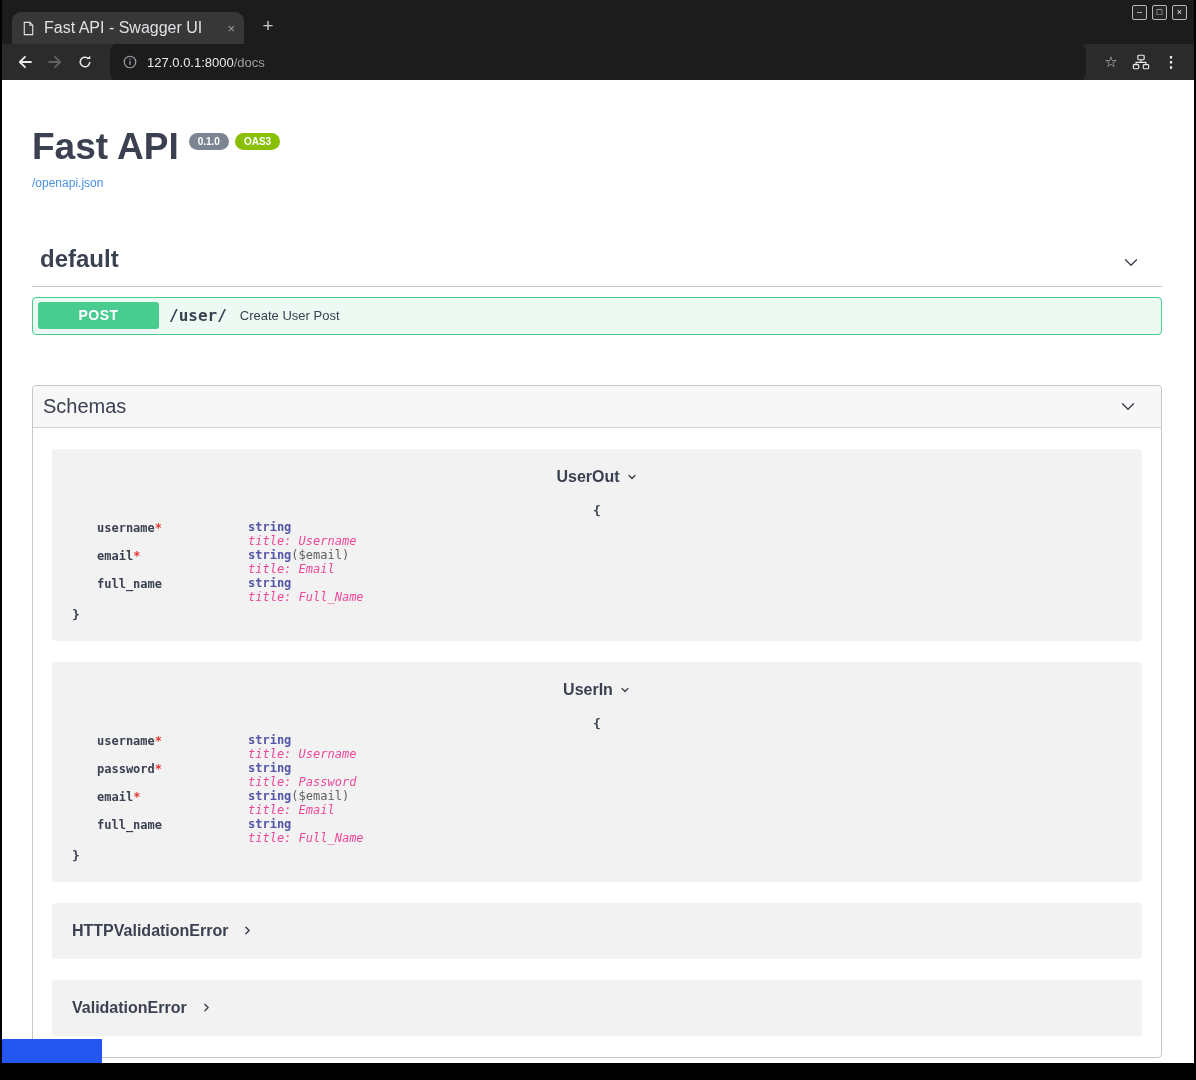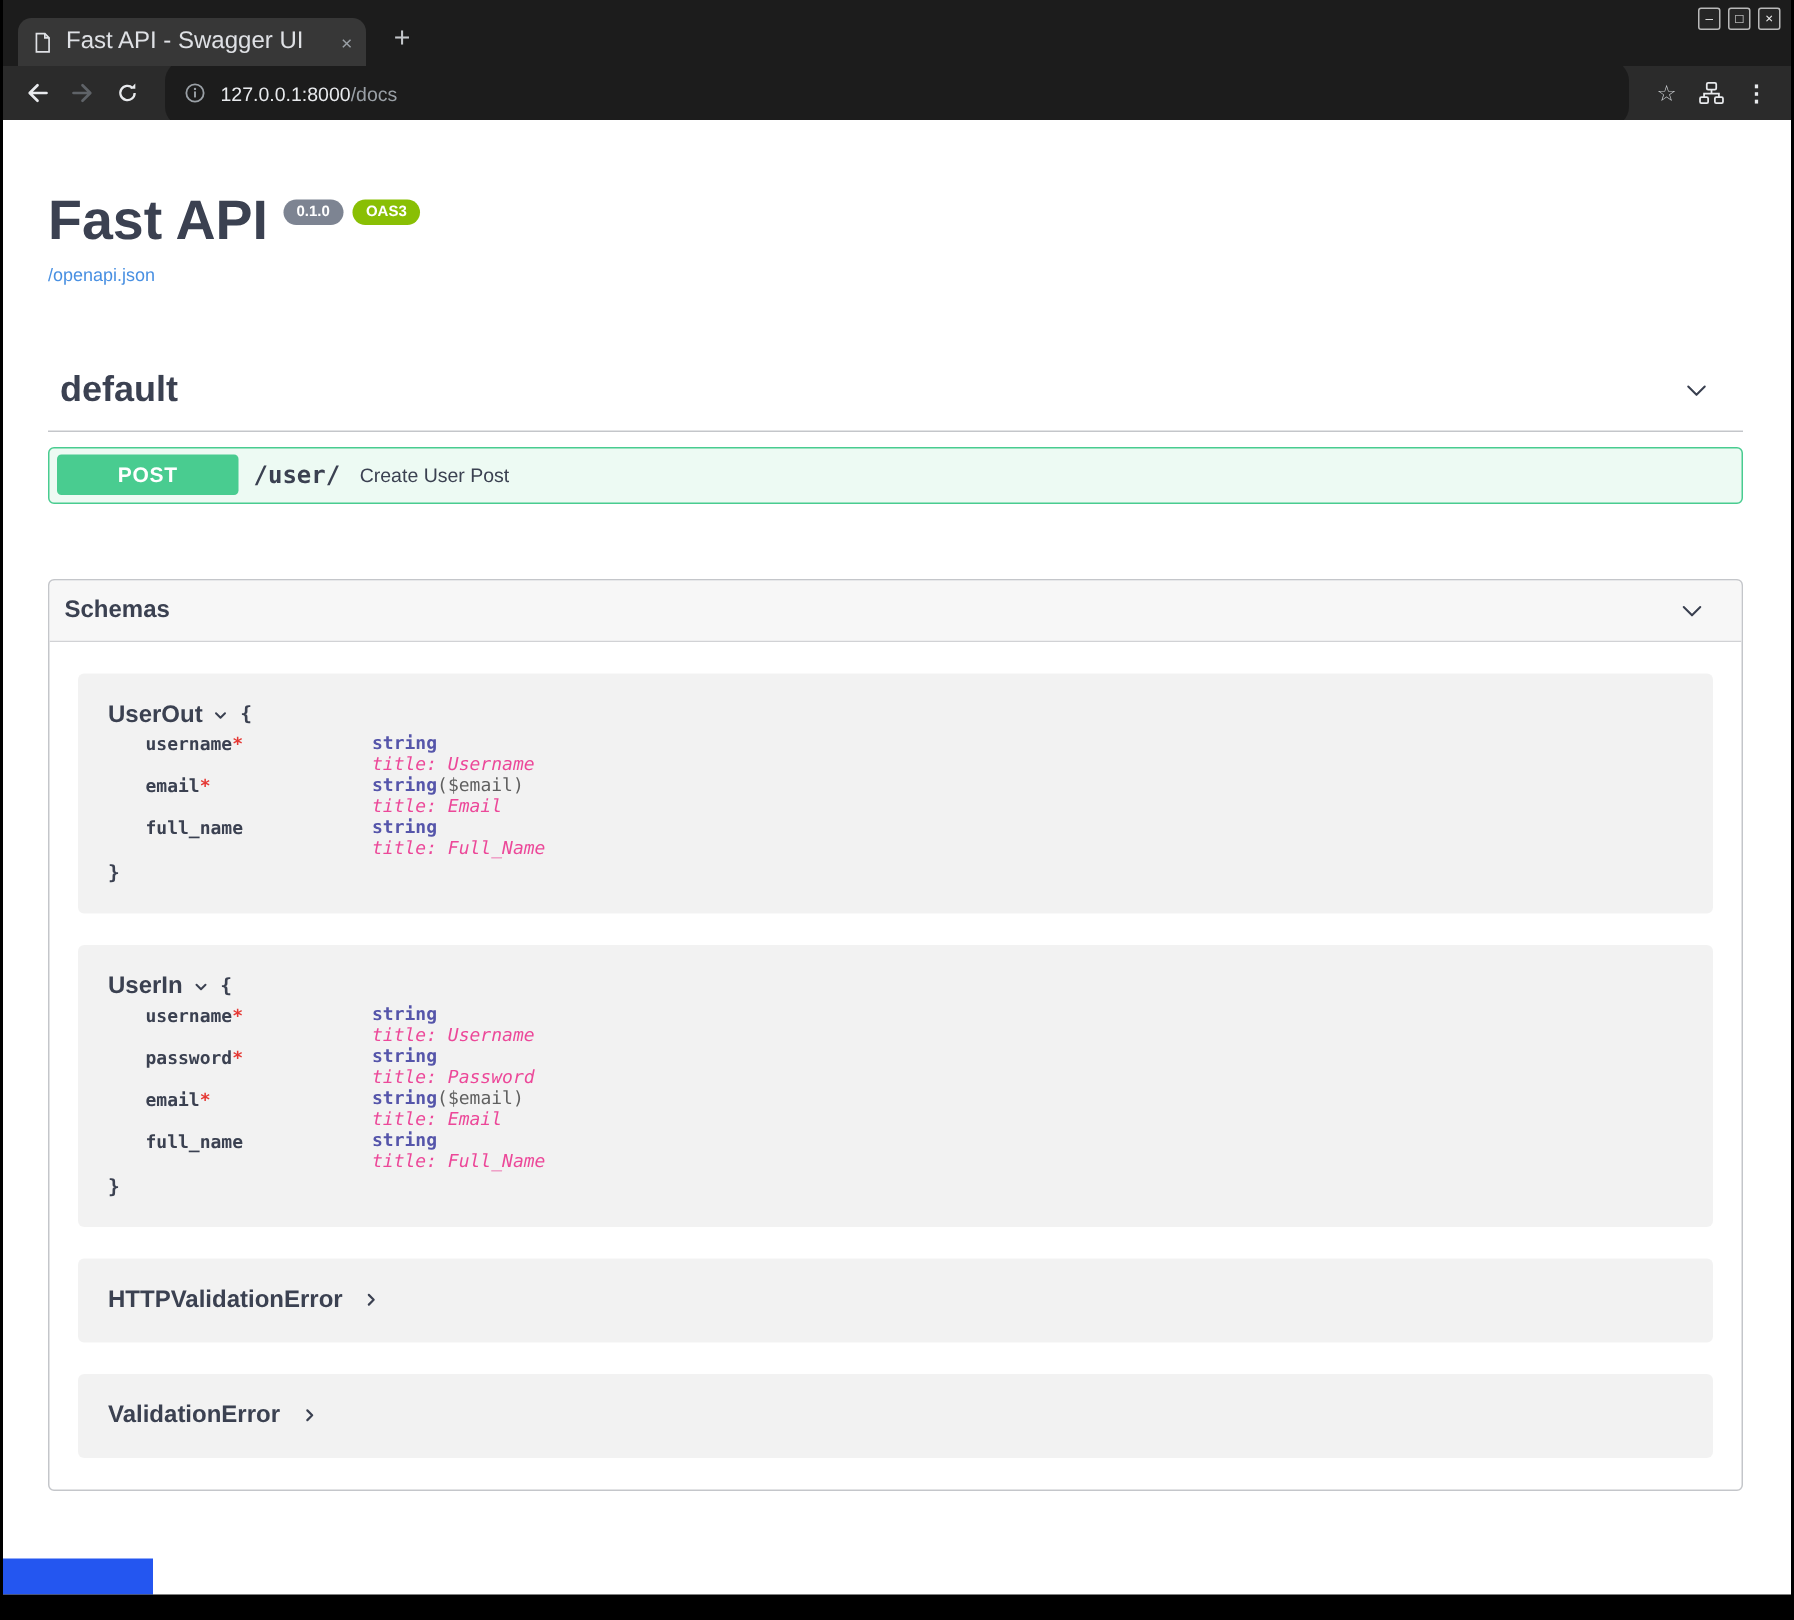--- a/index.html
+++ b/index.html
@@ -33,42 +33,42 @@
   .page { height:1000px; background:#fff; position:relative; overflow:hidden; }
   .content { padding:48px 32px 0 30px; }
   .api-head { display:flex; align-items:flex-start; }
   .api-title { font-size:37px; font-weight:700; color:#3b4151; line-height:1.05; }
   .badges { display:flex; gap:6px; align-items:center; margin-left:10px; margin-top:5px; }
   .badge { font-size:10px; font-weight:700; color:#fff; padding:3px 9px; border-radius:10px; }
   .badge.version { background:#7d8492; }
   .badge.oas { background:#89bf04; }
   .spec-link { display:inline-block; color:#4990e2; font-size:12px; margin-top:9px; }
 
-  .tag-row { margin-top:54px; display:flex; justify-content:space-between; align-items:center;
+  .tag-row { margin-top:54px; display:flex; justify-content:space-between; align-items:flex-end;
              padding:0 20px 13px 8px; border-bottom:1px solid rgba(59,65,81,.3); }
   .tag-name { font-size:24px; font-weight:700; color:#3b4151; }
 
   .opblock { margin-top:10px; background:#edfaf3; border:1px solid #49cc90; border-radius:4px;
              height:38px; display:flex; align-items:center; padding:0 5px; }
   .method { background:#49cc90; color:#fff; font-weight:700; font-size:14px; width:121px; height:27px;
             line-height:27px; text-align:center; border-radius:3px; letter-spacing:.5px; }
   .op-path { font-family:"DejaVu Sans Mono",monospace; font-size:16px; font-weight:600;
              color:#3b4151; margin-left:10px; }
   .op-summary { font-size:13px; color:#3b4151; margin-left:13px; }
 
   .models { margin-top:50px; border:1px solid rgba(59,65,81,.3); border-radius:4px; }
   .models-header { display:flex; justify-content:space-between; align-items:center;
                    padding:9px 22px 9px 10px; background:#f7f7f7;
                    border-bottom:1px solid rgba(59,65,81,.2); border-radius:4px 4px 0 0; }
-  .models-title { font-size:16px; font-weight:700; color:#3b4151; }
+  .models-title { font-size:20px; font-weight:400; color:#3b4151; }
   .models-body { padding:21px 19px 0 19px; }
 
   .model-container { background:rgba(0,0,0,.05); border-radius:4px; margin-bottom:21px; padding:19px 20px; }
   .model-container.collapsed { display:flex; align-items:center; }
-  .model-head { display:flex; align-items:center; gap:7px; }
+  .model-head { display:flex; align-items:center; gap:17px;flex-direction:column; }
   .model-toggle { display:inline-flex; align-items:center; gap:6px; }
   .model-title { font-size:16px; font-weight:700; color:#3b4151; }
   .brace { font-family:"DejaVu Sans Mono",monospace; font-size:13px; font-weight:700; color:#3b4151; }
   .props { margin-left:25px; margin-top:2px; }
   .prop-row { display:flex; }
   .prop-name { width:151px; font-family:"DejaVu Sans Mono",monospace; font-size:12px;
                font-weight:700; color:#3b4151; line-height:14px; padding-top:1px; }
   .star { color:#e53935; }
   .prop-def { font-family:"DejaVu Sans Mono",monospace; font-size:12px; line-height:14px; }
   .prop-type { color:#5555aa; font-weight:700; }

